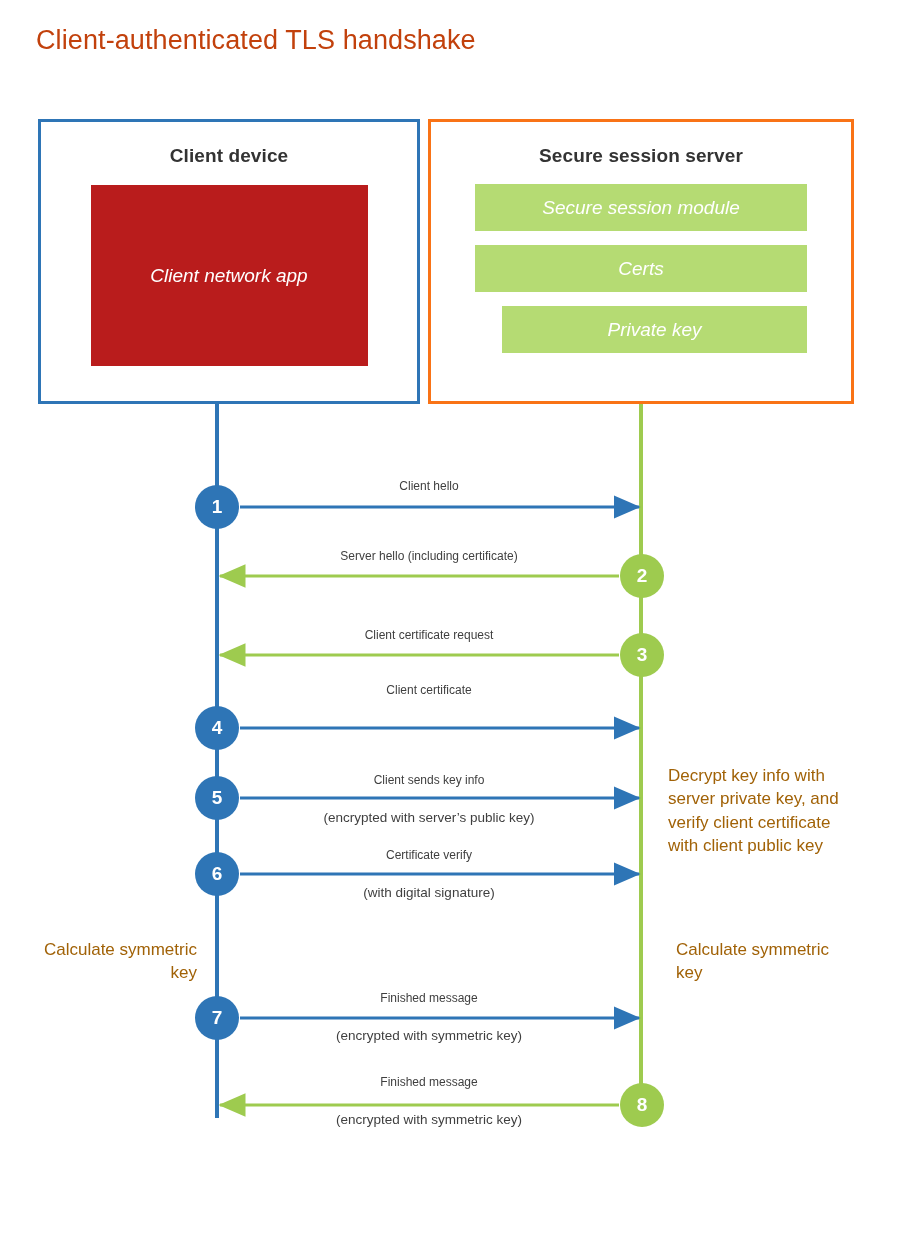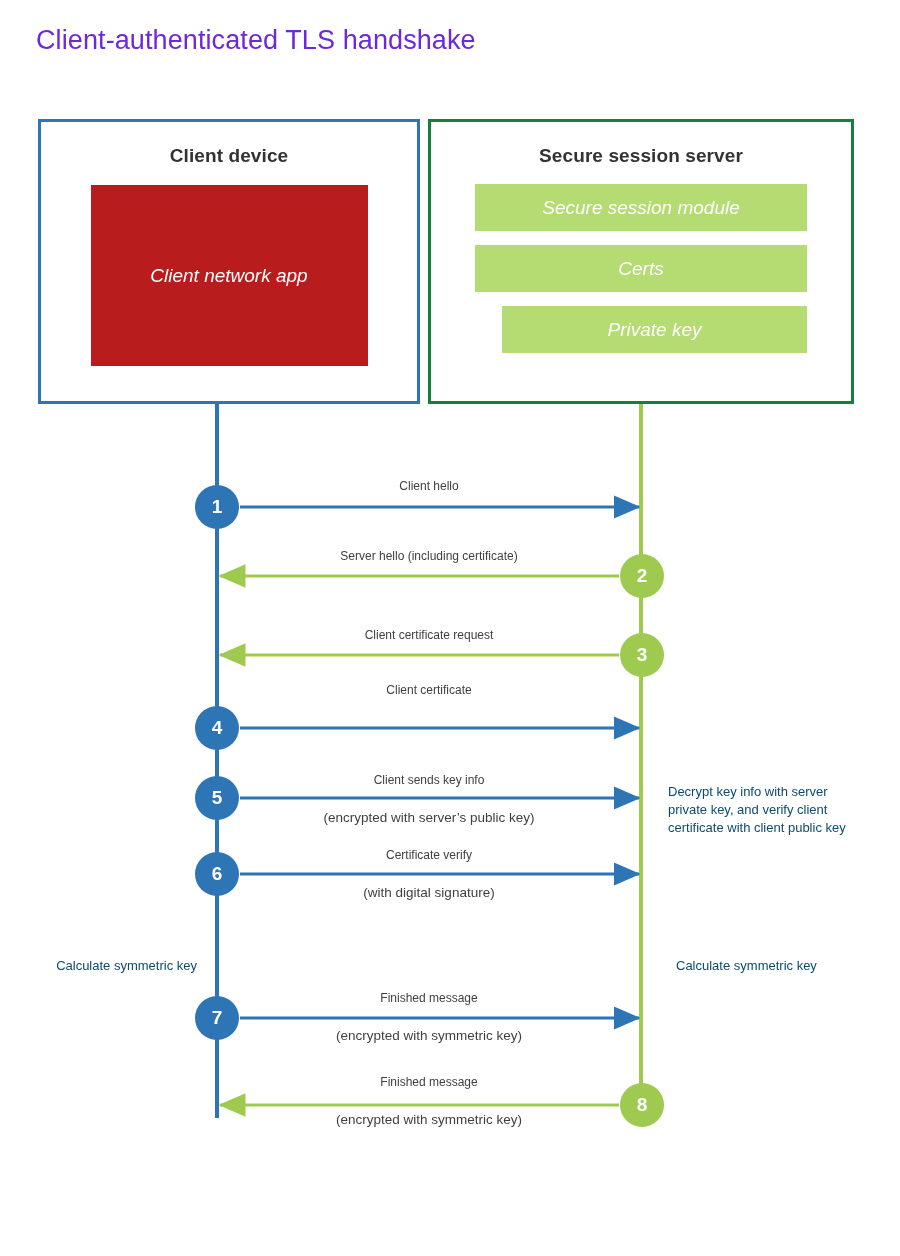--- a/index.html
+++ b/index.html
@@ -29,21 +29,21 @@
   }
 
   
   .page-title {
     position: absolute;
     left: 36px;
     top: 25px;
     font-size: 27px;
     font-weight: 400;
     letter-spacing: 0.1px;
-    color: #6d28d9;
+    color: #c2410c;
     white-space: nowrap;
   }
 
   
   .participant-box {
     position: absolute;
     background: #ffffff;
     box-sizing: border-box;
   }
   .participant-box.client {
@@ -51,21 +51,21 @@
     top: 119px;
     width: 382px;
     height: 285px;
     border: 3px solid #2E75B6;
   }
   .participant-box.server {
     left: 428px;
     top: 119px;
     width: 426px;
     height: 285px;
-    border: 3px solid #15803d;
+    border: 3px solid #f97316;
   }
   .box-title {
     text-align: center;
     font-size: 19px;
     font-weight: bold;
     color: #333333;
     margin-top: 23px;
     letter-spacing: 0.1px;
   }
   .inner-block {
@@ -125,24 +125,23 @@
   .msg-sublabel {
     position: absolute;
     text-align: center;
     font-size: 13.5px;
     color: #3f3f3f;
     white-space: nowrap;
     transform: translateX(-50%);
   }
   .side-note {
     position: absolute;
-    font-size: 13px;
+    font-size: 17px;
     line-height: 1.38;
-    color: #0c4a6e;
-    margin-top: 19px;
+    color: #a16207;
   }
   .side-note.left-note { text-align: right; }
   .side-note.right-note { text-align: left; }
 </style>
 </head>
 <body>
 
 <div id="diagram-root">
 
   <div class="page-title">Client-authenticated TLS handshake</div>

